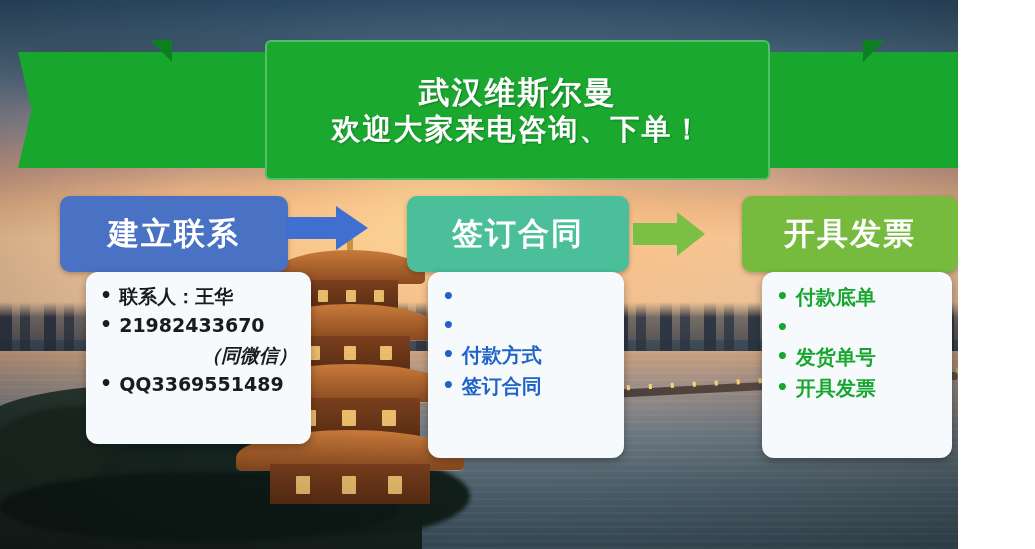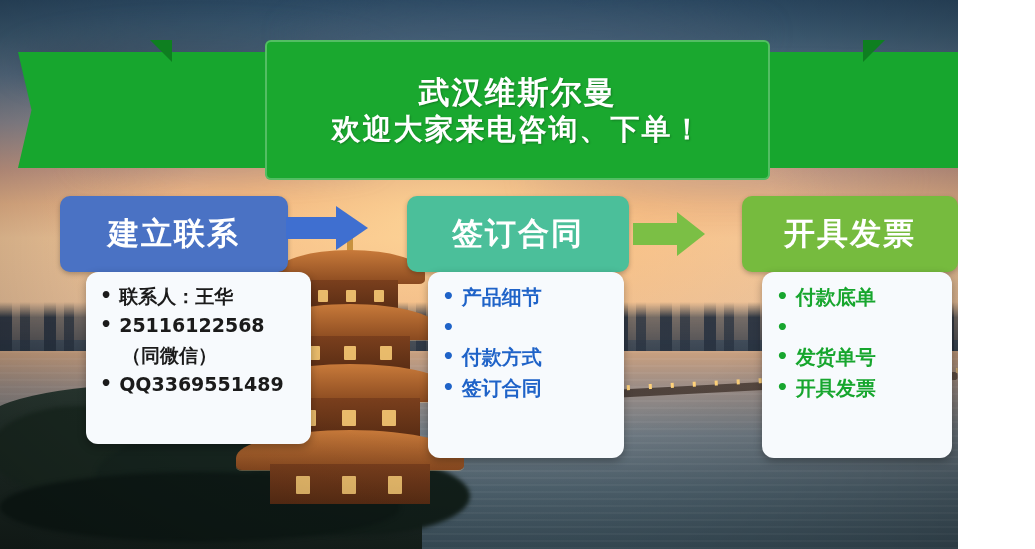--- a/index.html
+++ b/index.html
@@ -139,21 +139,21 @@
   .bullets li{
     font-size:20px;font-weight:bold;line-height:1.55;white-space:nowrap;
     display:flex;align-items:flex-start;
   }
   .bullets li .dot{margin-right:7px;line-height:1.45;}
   .bullets li.nodot{padding-left:22px;}
 
   .s1-head{left:36px;top:196px;width:228px;height:76px;background:#4a72c4;}
   .s1-body{left:86px;top:272px;width:225px;height:172px;}
   .s1-body li{color:#1b1b1b;font-size:19px;justify-content:flex-start;}
-  .s1-body .l-center{justify-content:flex-start;padding-left:0;}
+  .s1-body .l-center{justify-content:flex-end;padding-left:0;font-style:italic;}
 
   .s2-head{left:383px;top:196px;width:222px;height:76px;background:#4bbf9a;}
   .s2-body{left:428px;top:272px;width:196px;height:186px;}
   .s2-body li{color:#1f63c8;}
 
   .s3-head{left:718px;top:196px;width:216px;height:76px;background:#76bb3e;}
   .s3-body{left:762px;top:272px;width:190px;height:186px;}
   .s3-body li{color:#17a62e;}
 
   
@@ -239,21 +239,21 @@
 
   <div class="step-head s1-head">建立联系</div>
   <div class="step-body s1-body">
     <ul class="bullets">
       <li>
           <span class="dot">•</span>
           <span>联系人：王华</span>
         </li>
       <li>
           <span class="dot">•</span>
-          <span>25116122568</span>
+          <span>21982433670</span>
         </li>
       <li class="nodot l-center">
           <span>（同微信）</span>
         </li>
       <li>
           <span class="dot">•</span>
           <span>QQ3369551489</span>
         </li>
     </ul>
   </div>
@@ -261,21 +261,20 @@
   <div class="arrow arrow1">
     <div class="shaft"></div>
     <div class="head"></div>
   </div>
 
   <div class="step-head s2-head">签订合同</div>
   <div class="step-body s2-body">
     <ul class="bullets">
       <li>
           <span class="dot">•</span>
-          <span>产品细节</span>
         </li>
       <li>
           <span class="dot">•</span>
         </li>
       <li>
           <span class="dot">•</span>
           <span>付款方式</span>
         </li>
       <li>
           <span class="dot">•</span>

